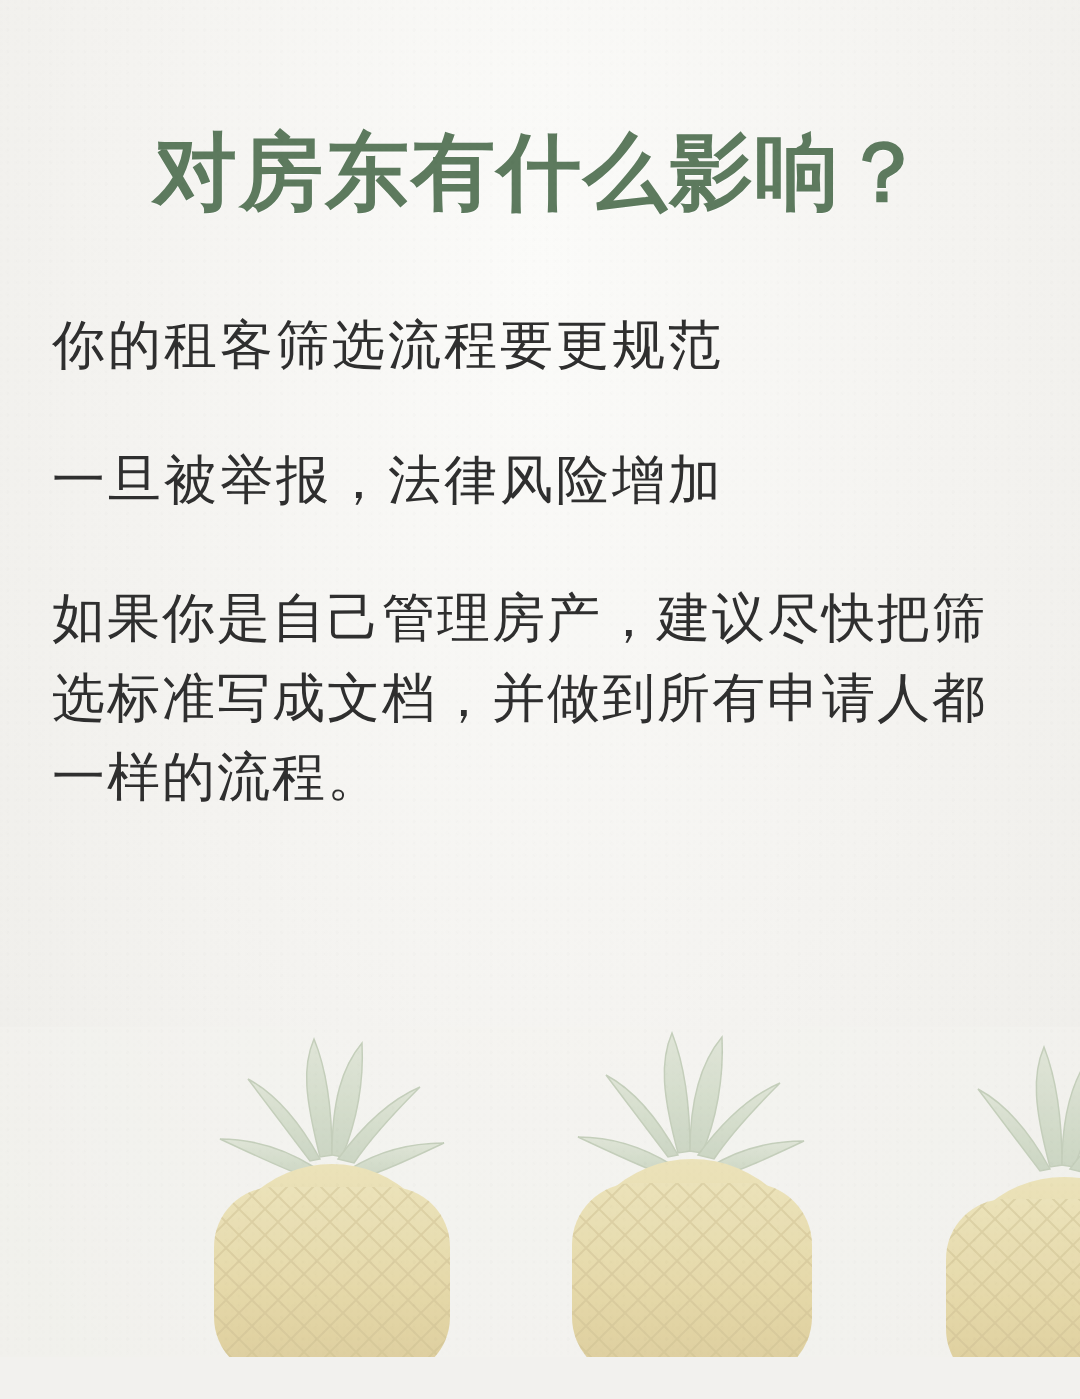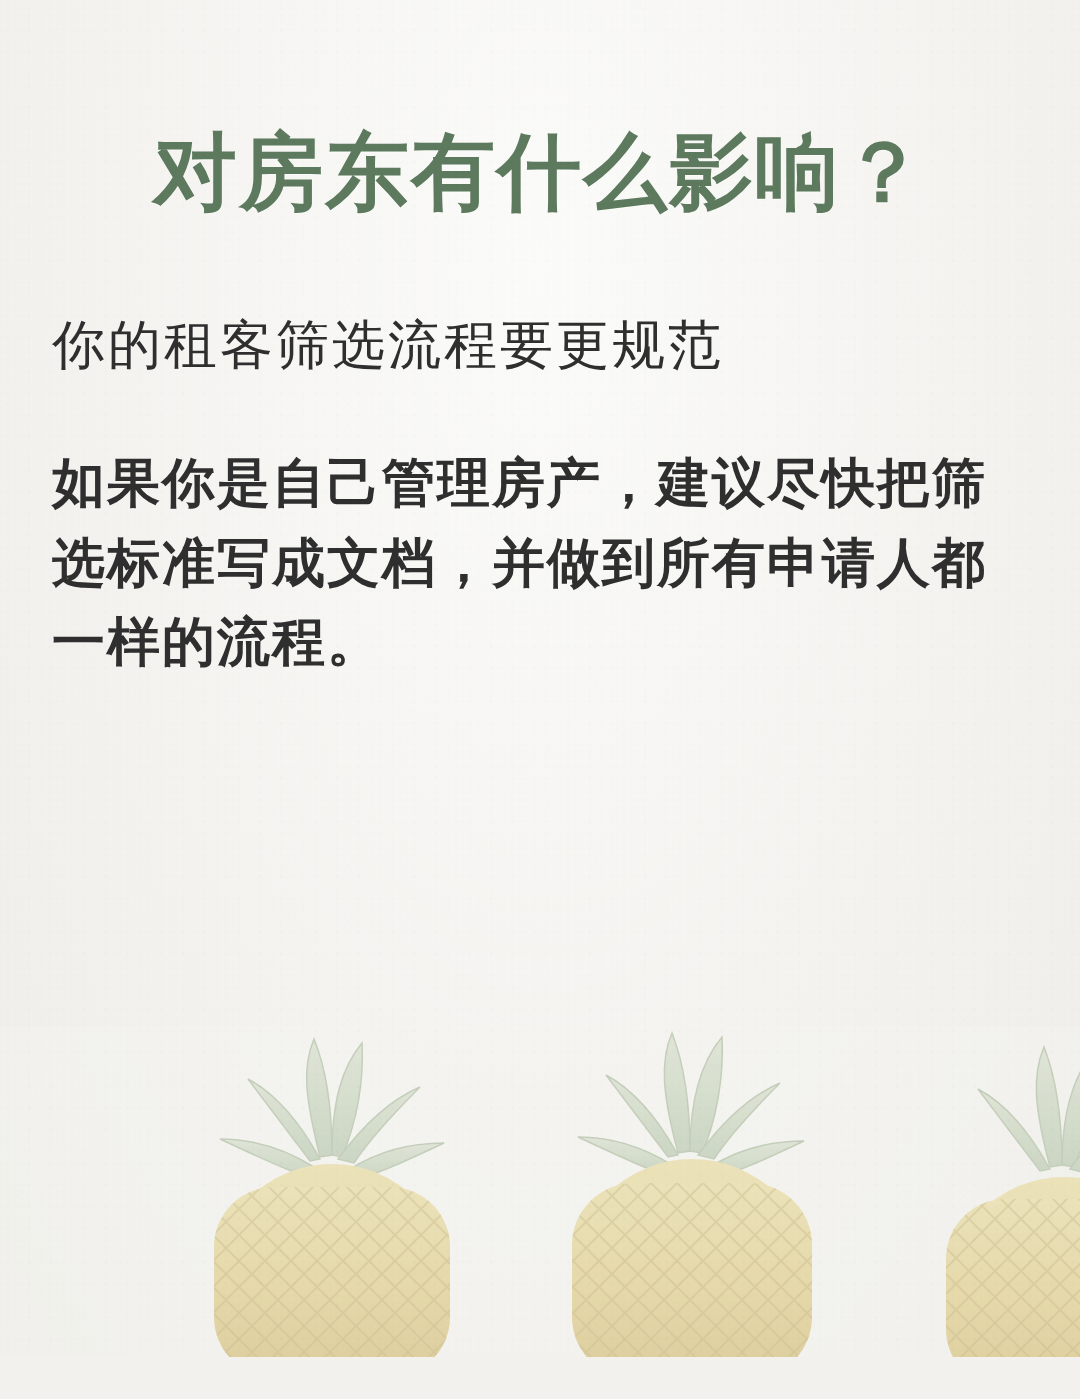--- a/index.html
+++ b/index.html
@@ -66,21 +66,20 @@
     letter-spacing: 3px;
     margin: 0 0 62px 0;
     font-weight: 400;
   }
 
   .line.para {
     margin-top: 8px;
     margin-bottom: 0;
     letter-spacing: 2px;
     line-height: 1.5;
-    font-weight: bold;
   }
 
   
   .grain {
     position: absolute;
     inset: 0;
     z-index: 4;
     pointer-events: none;
     background-image:
       radial-gradient(circle at 12% 30%, rgba(0,0,0,0.012) 0 2px, transparent 2px),
@@ -154,19 +153,20 @@
 
     <rect x="0" y="0" width="1080" height="330" fill="#f4f3f0" opacity="0.45"></rect>
   </svg>
 
   <div class="content">
 
     <h1 class="headline">对房东有什么影响？</h1>
 
     <div class="body-block">
       <p class="line">你的租客筛选流程要更规范</p>
+      <p class="line">一旦被举报，法律风险增加</p>
       <p class="line para">如果你是自己管理房产，建议尽快把筛选标准写成文档，并做到所有申请人都一样的流程。</p>
     </div>
 
   </div>
 
   <div class="grain"></div>
 </div>
 
 </body></html>

